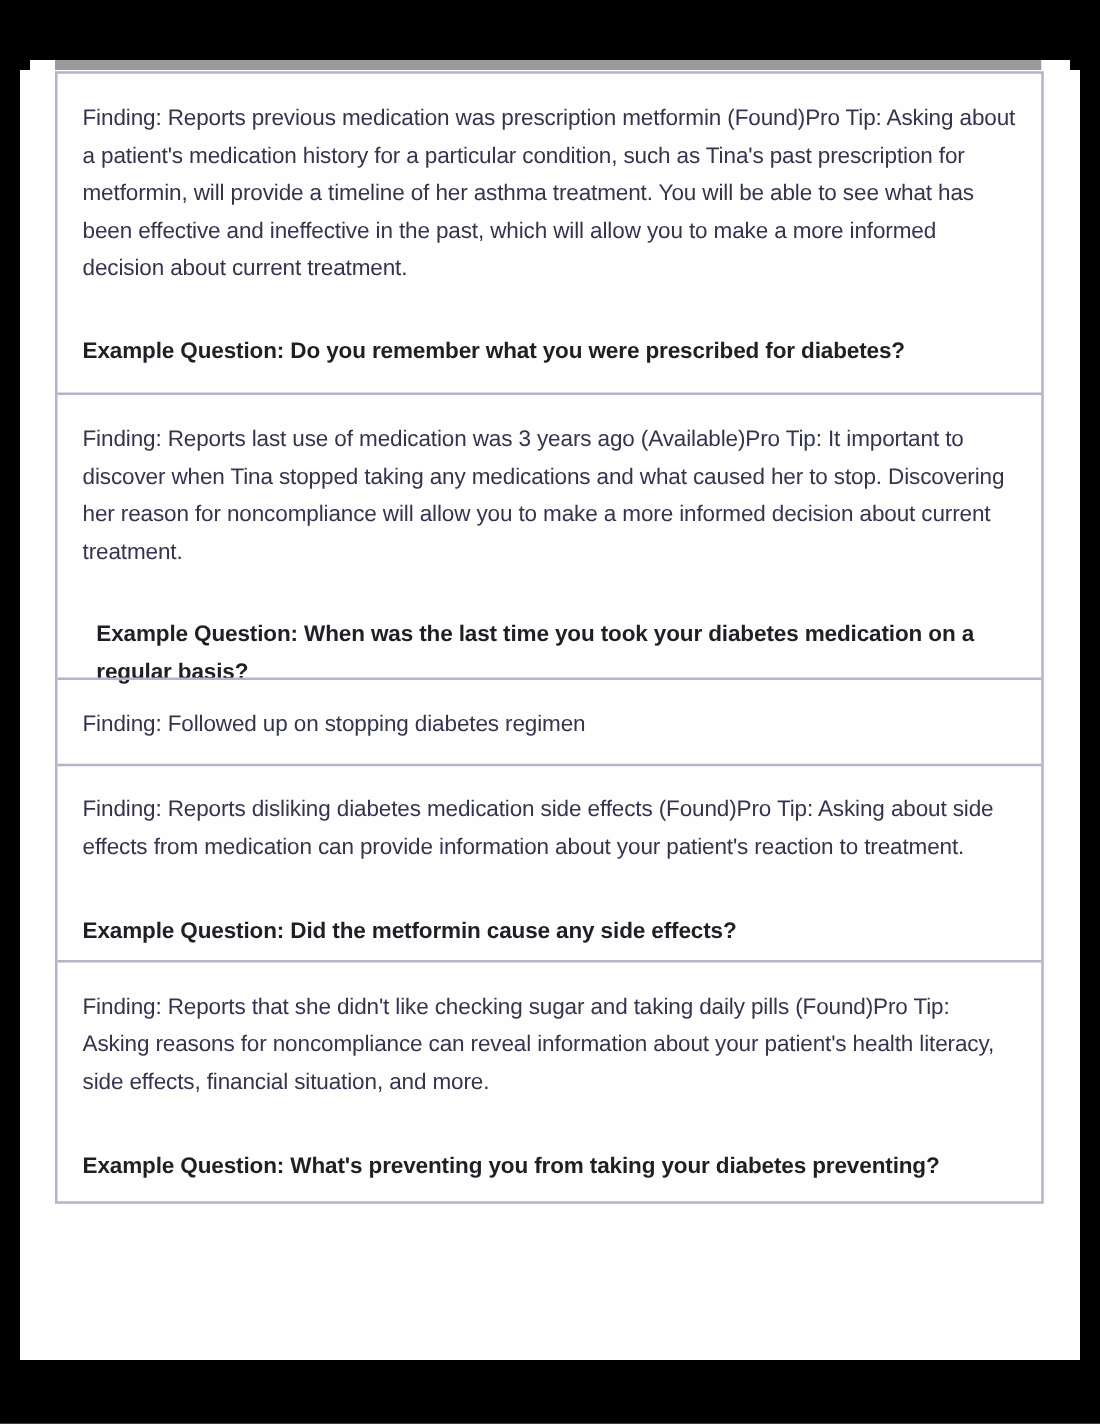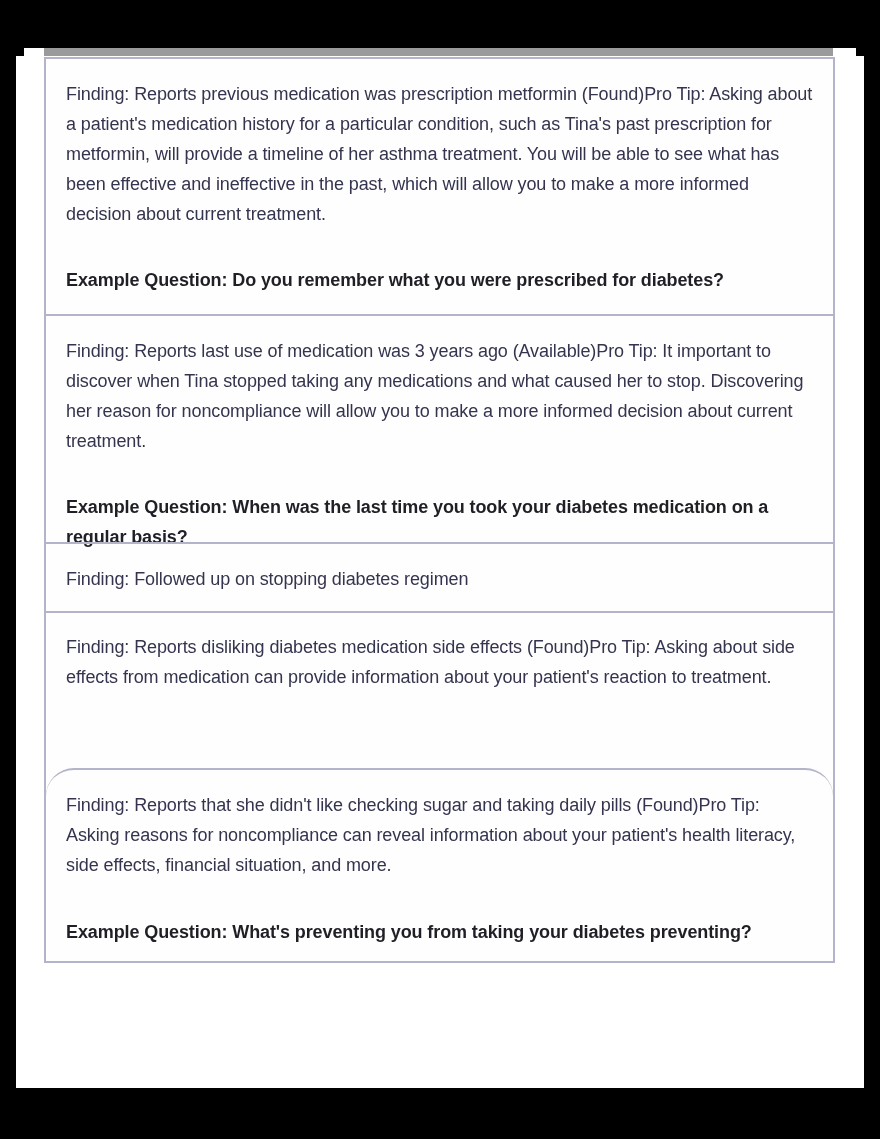--- a/index.html
+++ b/index.html
@@ -30,25 +30,25 @@
     margin: 0;
   }
   .question {
     color: #1f1f26; font-size: 18px; line-height: 30px; letter-spacing: -0.1px;
     margin: 0;
     font-weight: bold;
   }
   .r1 { height: 255px; padding-top: 20px; }
   .r1 .question { margin-top: 36px; }
   .r2 { height: 228px; padding-top: 20px; }
-  .r2 .question { margin-top: 36px; }
+  .r2 .question { margin-top: 36px; margin-left: 11px; }
   .r3 { height: 69px; padding-top: 20px; }
   .r4 { height: 157px; padding-top: 19px; }
   .r4 .question { margin-top: 37px; }
-  .r5 { height: 193px; padding-top: 20px; border-radius: 28px; }
+  .r5 { height: 193px; padding-top: 20px; }
   .r5 .question { margin-top: 37px; }
 </style>
 </head>
 <body>
 
 <div class="paper-notch"></div>
 <div class="paper"></div>
 <div class="scroll-bar"></div>
 
 <div class="table">
@@ -58,18 +58,19 @@
   </div>
   <div class="row r2">
     <p class="finding">Finding: Reports last use of medication was 3 years ago (Available)Pro Tip: It important to discover when Tina stopped taking any medications and what caused her to stop. Discovering her reason for noncompliance will allow you to make a more informed decision about current treatment.</p>
     <p class="question">Example Question: When was the last time you took your diabetes medication on a regular basis?</p>
   </div>
   <div class="row r3">
     <p class="finding">Finding: Followed up on stopping diabetes regimen</p>
   </div>
   <div class="row r4">
     <p class="finding">Finding: Reports disliking diabetes medication side effects (Found)Pro Tip: Asking about side effects from medication can provide information about your patient's reaction to treatment.</p>
+    <p class="question">Example Question: Did the metformin cause any side effects?</p>
   </div>
   <div class="row r5">
     <p class="finding">Finding: Reports that she didn't like checking sugar and taking daily pills (Found)Pro Tip: Asking reasons for noncompliance can reveal information about your patient's health literacy, side effects, financial situation, and more.</p>
     <p class="question">Example Question: What's preventing you from taking your diabetes preventing?</p>
   </div>
 </div>
 
 </body></html>

